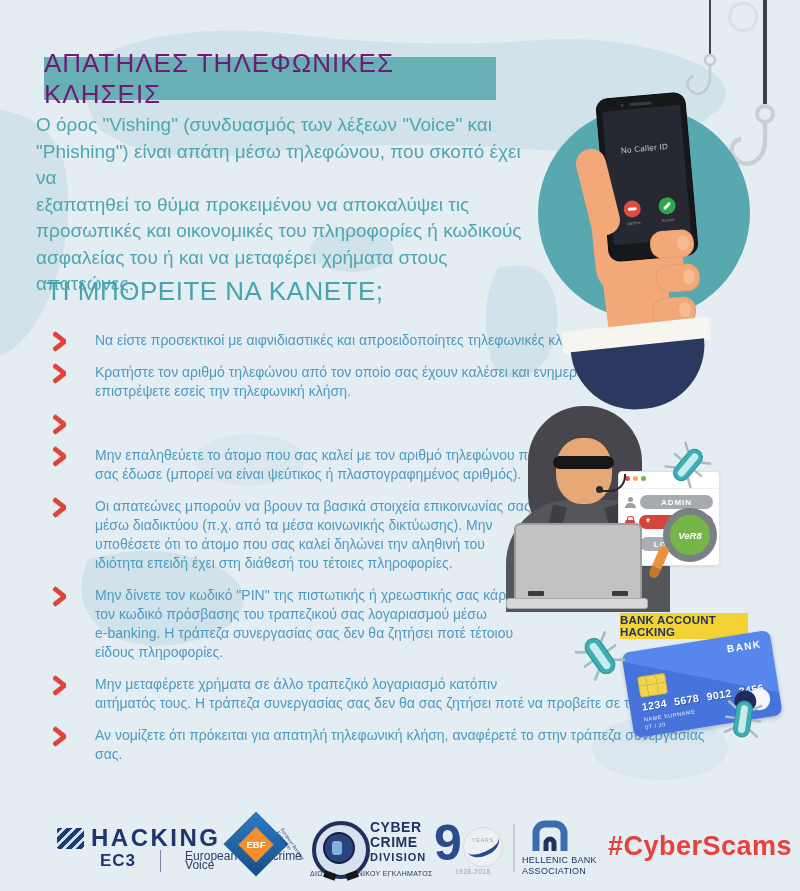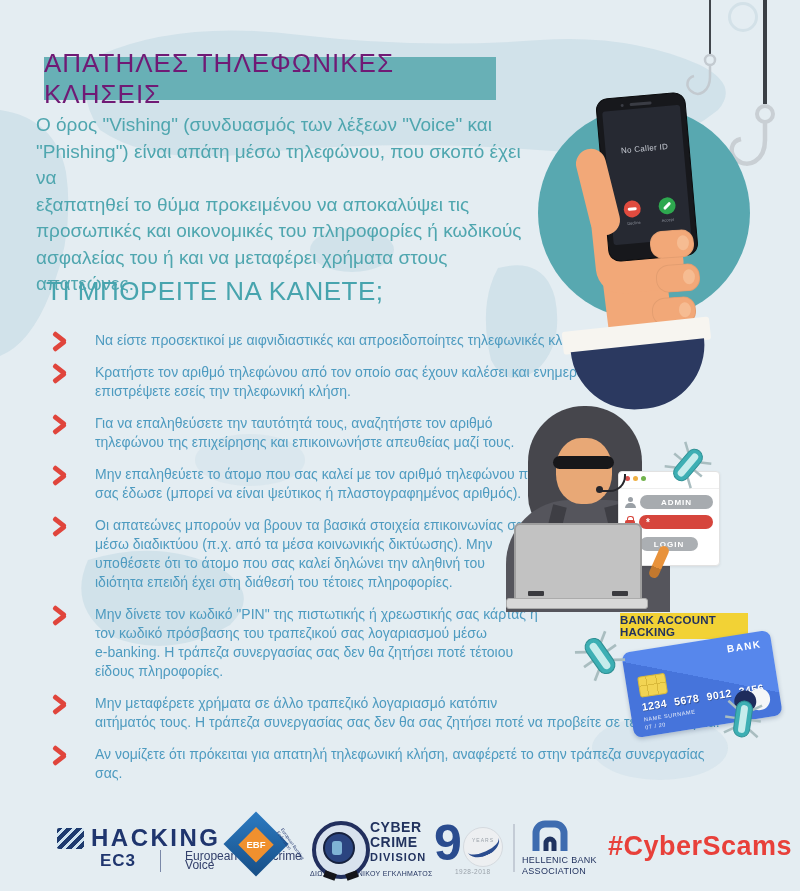--- a/index.html
+++ b/index.html
@@ -179,22 +179,20 @@
         <span class="chev"></span>
         <span class="tip-text">Να είστε προσεκτικοί με αιφνιδιαστικές και απροειδοποίητες τηλεφωνικές κλήσεις.</span>
       </div>
     <div class="tip">
         <span class="chev"></span>
         <span class="tip-text">Κρατήστε τον αριθμό τηλεφώνου από τον οποίο σας έχουν καλέσει και ενημερώστε ότι θα τους
 επιστρέψετε εσείς την τηλεφωνική κλήση.</span>
       </div>
     <div class="tip">
         <span class="chev"></span>
-        <span class="tip-text">Για να επαληθεύσετε την ταυτότητά τους, αναζητήστε τον αριθμό
-τηλεφώνου της επιχείρησης και επικοινωνήστε απευθείας μαζί τους.</span>
       </div>
     <div class="tip">
         <span class="chev"></span>
         <span class="tip-text">Μην επαληθεύετε το άτομο που σας καλεί με τον αριθμό τηλεφώνου που
 σας έδωσε (μπορεί να είναι ψεύτικος ή πλαστογραφημένος αριθμός).</span>
       </div>
     <div class="tip">
         <span class="chev"></span>
         <span class="tip-text">Οι απατεώνες μπορούν να βρουν τα βασικά στοιχεία επικοινωνίας σας
 μέσω διαδικτύου (π.χ. από τα μέσα κοινωνικής δικτύωσης). Μην
@@ -271,20 +269,23 @@
     <div class="bw-row">
       <span class="user-icon"></span>
       <span class="pill pill-admin">ADMIN</span>
     </div>
     <div class="bw-row">
       <span class="lock-icon"></span>
       <span class="pill pill-pass">*</span>
     </div>
     <div class="pill-login">LOGIN</div>
   </div>
+  <div class="abs magnifier">
+    <span>VeR8</span>
+  </div>
   <div class="abs mag-handle"></div>
 
   <div class="abs laptop">
     <span class="lap-foot foot-l"></span>
     <span class="lap-foot foot-r"></span>
   </div>
   <div class="abs laptop-base"></div>
 
   <svg class="bug" style="left:668px;top:441px;transform:rotate(40deg);" width="40" height="48" viewBox="0 0 40 48">
     <g stroke="#A9BDC0" stroke-width="2.5" fill="none">

